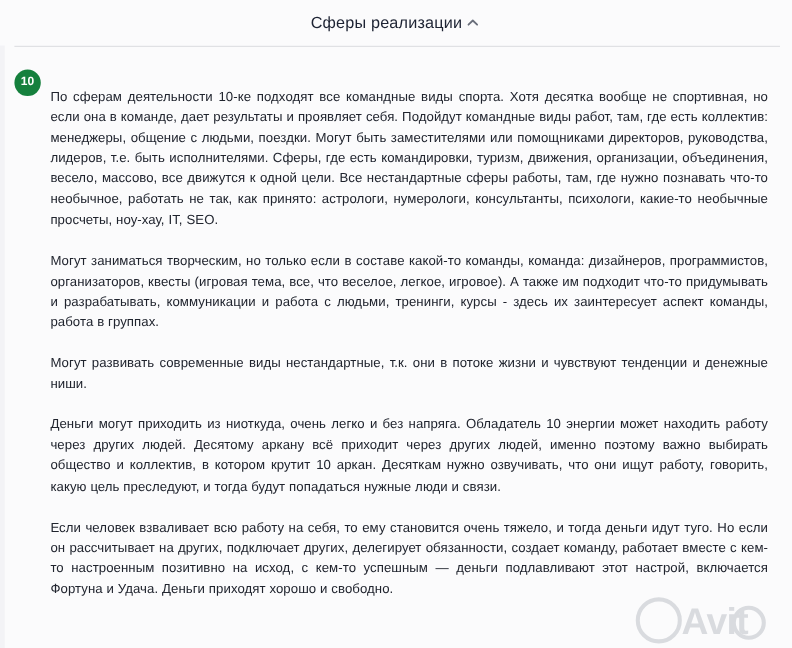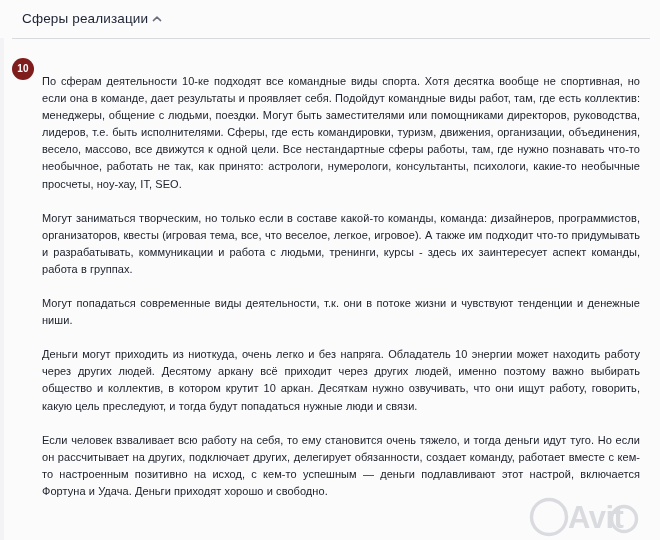--- a/index.html
+++ b/index.html
@@ -32,21 +32,21 @@
     width: 4px;
     height: 540px;
     background: #f3f3f6;
   }
 
   
   .card-header {
     position: relative;
     display: flex;
     align-items: center;
-    justify-content: flex-start;
+    justify-content: center;
     height: 38px;
     padding: 0 16px 0 22px;
     box-sizing: border-box;
     background: #fbfbfc;
   }
   .card-title {
     font-size: 13.5px;
     line-height: 18px;
     font-weight: 400;
     color: #1d2333;
@@ -84,21 +84,21 @@
     position: relative;
     display: flex;
     align-items: flex-start;
   }
 
   .badge {
     flex: 0 0 auto;
     width: 22px;
     height: 22px;
     border-radius: 50%;
-    background: #7f1d1d;
+    background: #15803d;
     color: #ffffff;
     font-size: 10px;
     font-weight: 700;
     line-height: 22px;
     text-align: center;
     margin-top: 1px;
     margin-right: 8px;
     letter-spacing: 0.1px;
     user-select: none;
   }
@@ -151,21 +151,21 @@
   </div>
 
   <div class="header-divider"></div>
 
   <div class="card-body">
     <div class="entry">
       <div class="badge">10</div>
       <div class="entry-text">
         <p>По сферам деятельности 10-ке подходят все командные виды спорта. Хотя десятка вообще не спортивная, но если она в команде, дает результаты и проявляет себя. Подойдут командные виды работ, там, где есть коллектив: менеджеры, общение с людьми, поездки. Могут быть заместителями или помощниками директоров, руководства, лидеров, т.е. быть исполнителями. Сферы, где есть командировки, туризм, движения, организации, объединения, весело, массово, все движутся к одной цели. Все нестандартные сферы работы, там, где нужно познавать что-то необычное, работать не так, как принято: астрологи, нумерологи, консультанты, психологи, какие-то необычные просчеты, ноу-хау, IT, SEO.</p>
         <p>Могут заниматься творческим, но только если в составе какой-то команды, команда: дизайнеров, программистов, организаторов, квесты (игровая тема, все, что веселое, легкое, игровое). А также им подходит что-то придумывать и разрабатывать, коммуникации и работа с людьми, тренинги, курсы - здесь их заинтересует аспект команды, работа в группах.</p>
-        <p>Могут попадаться современные виды деятельности, т.к. они в потоке жизни и чувствуют тенденции и денежные ниши.</p>
+        <p>Могут развивать современные виды нестандартные, т.к. они в потоке жизни и чувствуют тенденции и денежные ниши.</p>
         <p>Деньги могут приходить из ниоткуда, очень легко и без напряга. Обладатель 10 энергии может находить работу через других людей. Десятому аркану всё приходит через других людей, именно поэтому важно выбирать общество и коллектив, в котором крутит 10 аркан. Десяткам нужно озвучивать, что они ищут работу, говорить, какую цель преследуют, и тогда будут попадаться нужные люди и связи.</p>
         <p>Если человек взваливает всю работу на себя, то ему становится очень тяжело, и тогда деньги идут туго. Но если он рассчитывает на других, подключает других, делегирует обязанности, создает команду, работает вместе с кем-то настроенным позитивно на исход, с кем-то успешным — деньги подлавливают этот настрой, включается Фортуна и Удача. Деньги приходят хорошо и свободно.</p>
       </div>
     </div>
   </div>
 
   <div class="watermark">
     <svg width="128" height="46" viewBox="0 0 128 46" aria-hidden="true">
       <g fill="none" stroke="#8d939e" stroke-width="3.4">
         <circle cx="21" cy="23" r="17.5"></circle>

